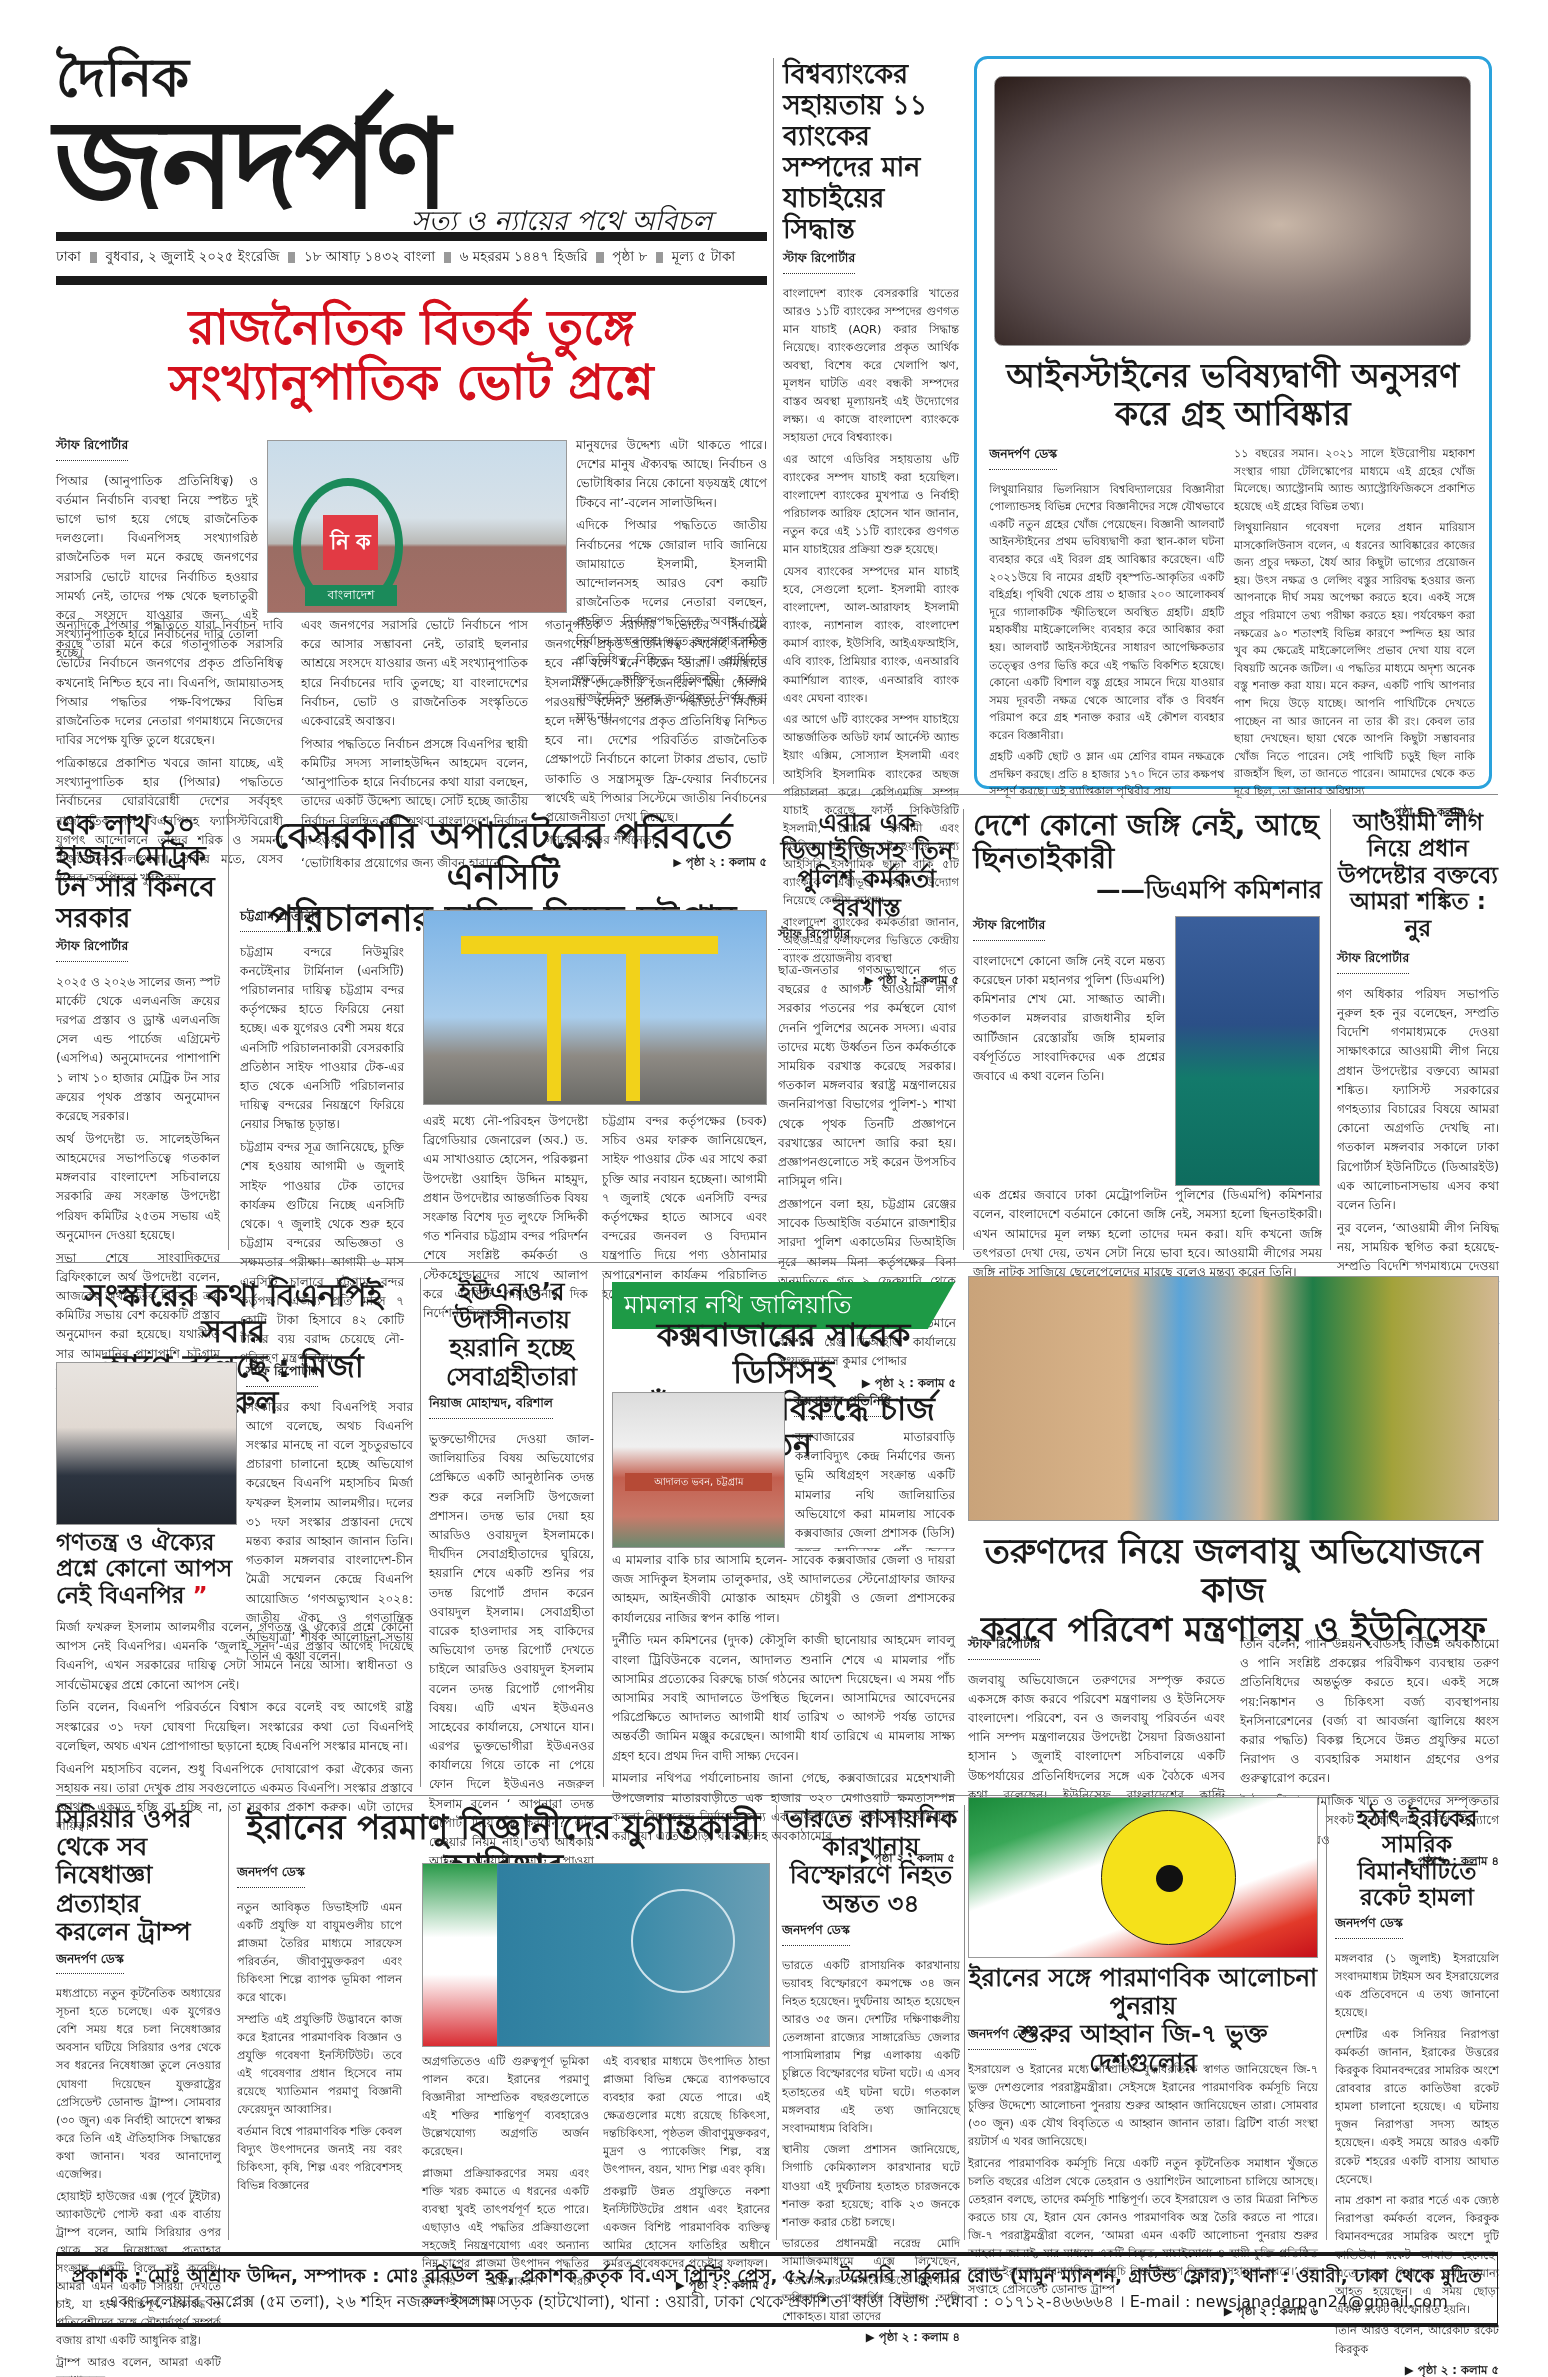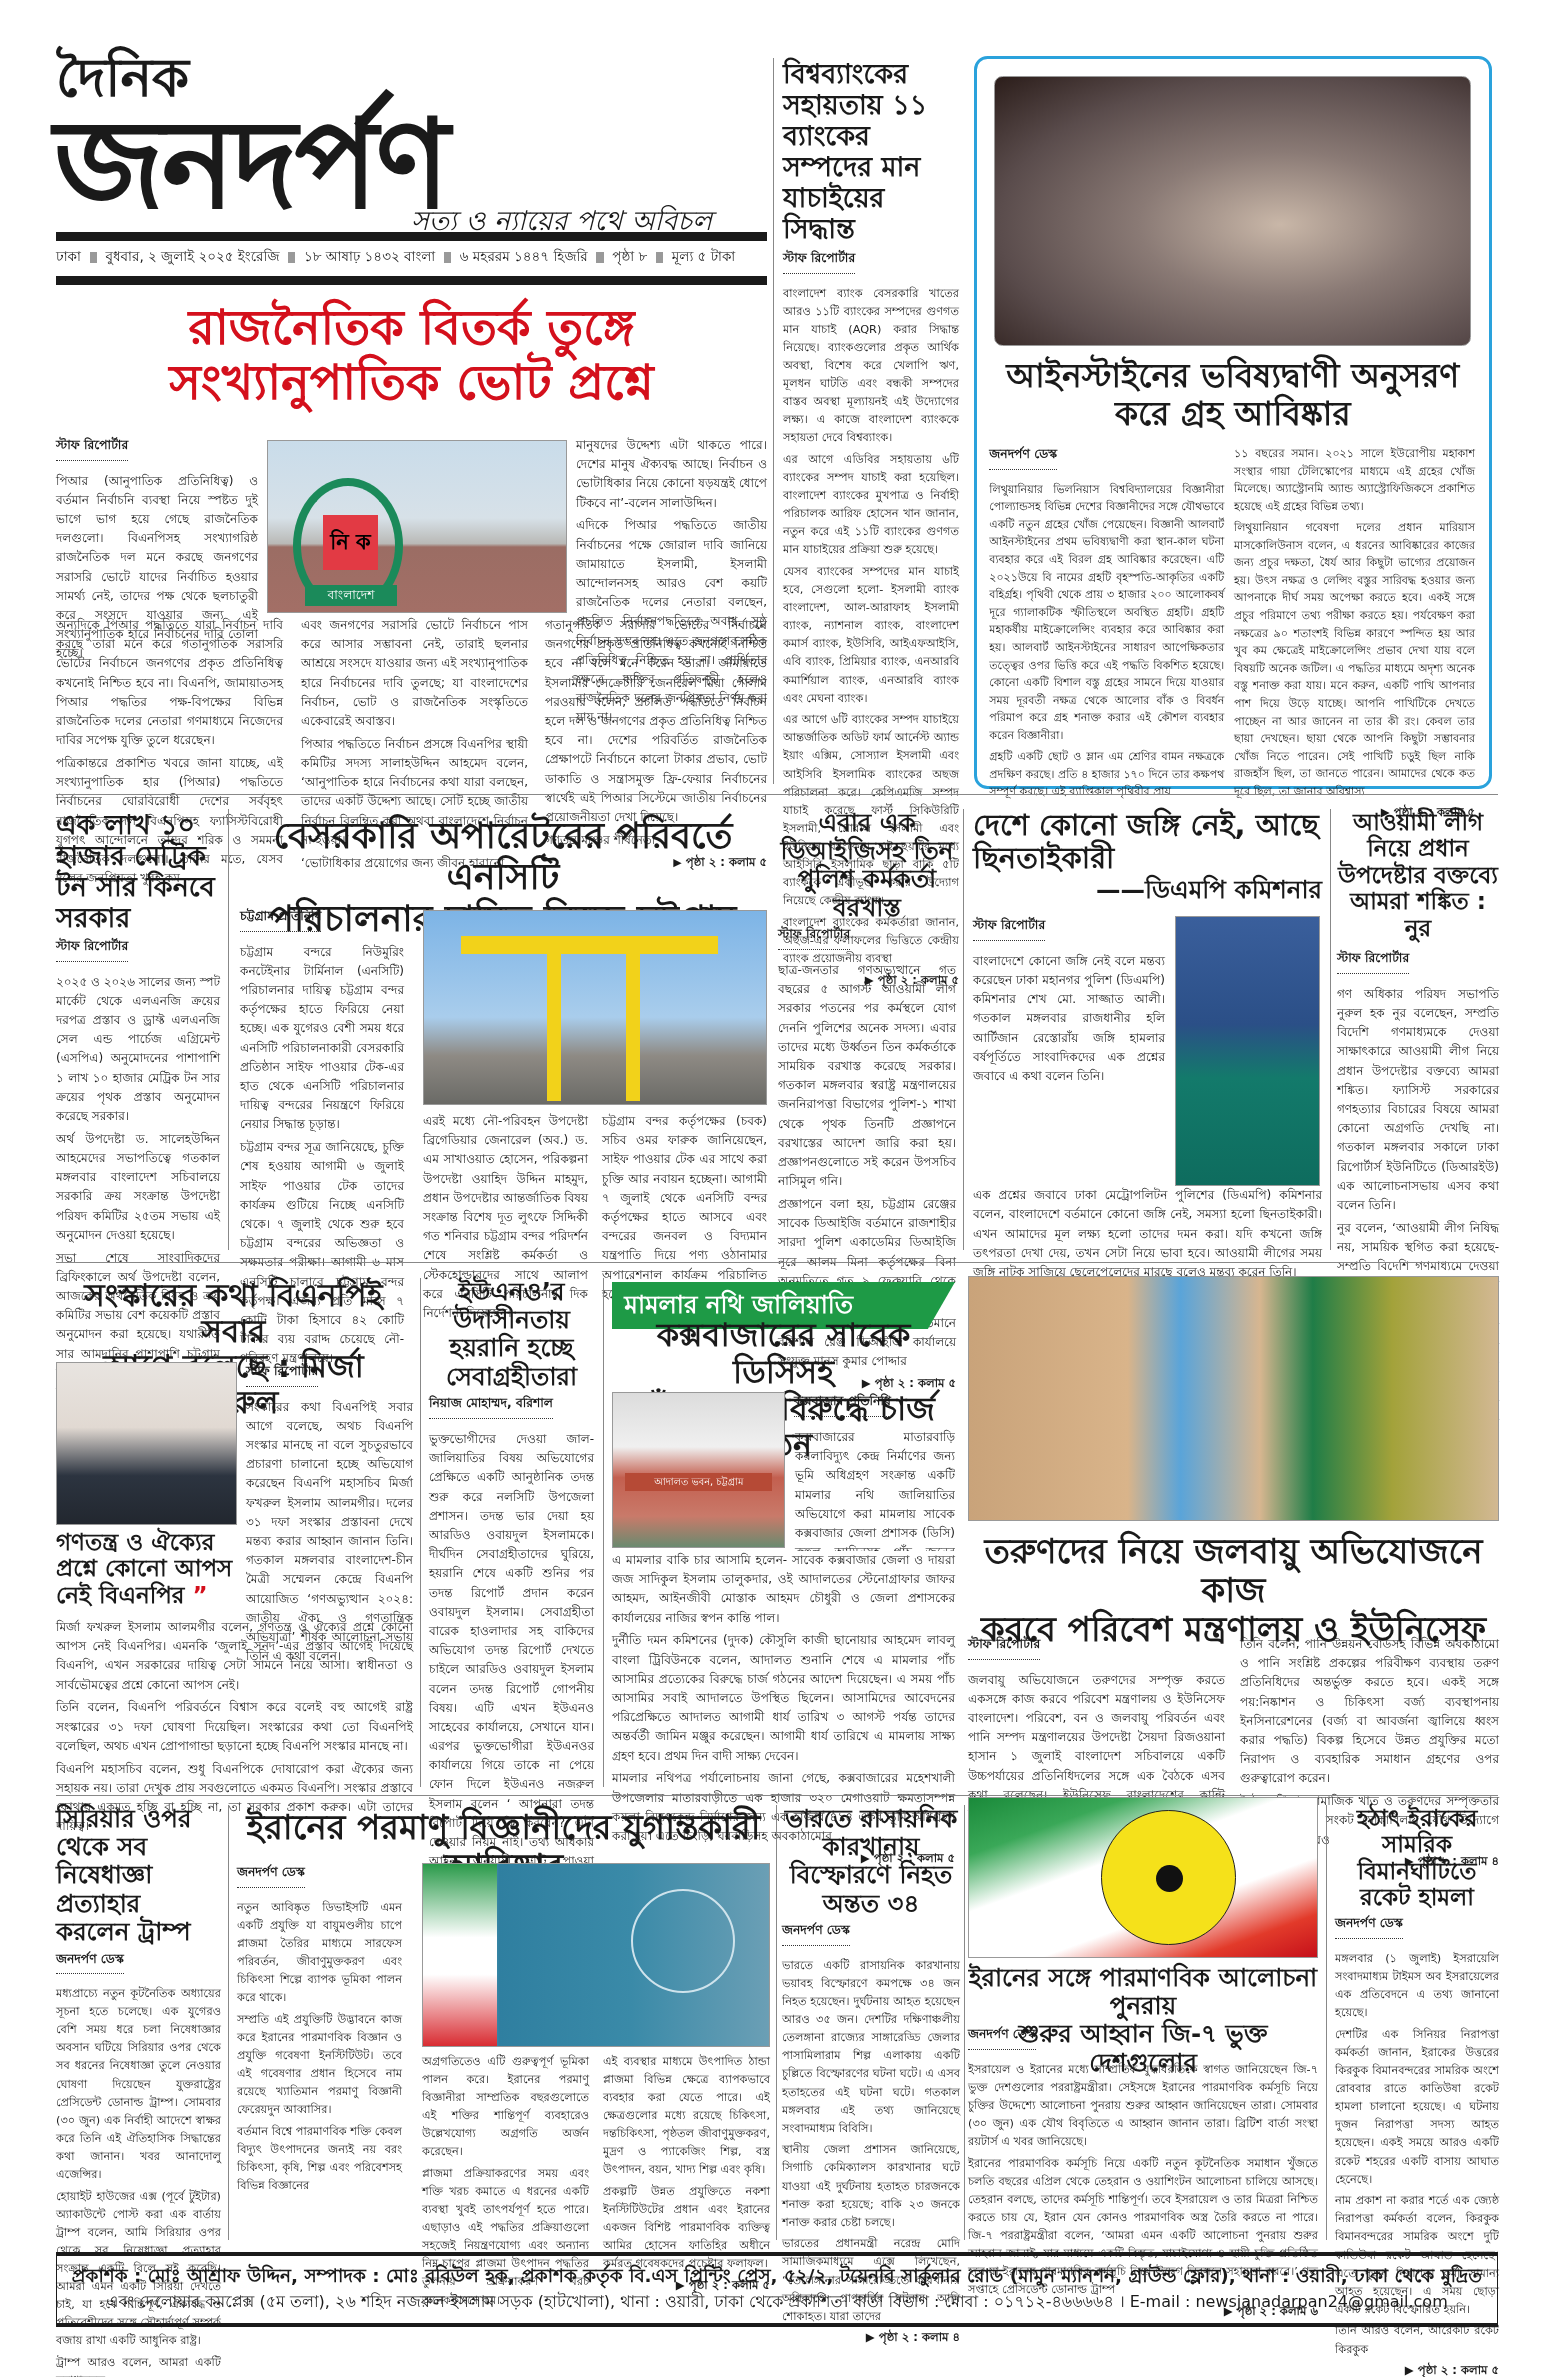--- a/index.html
+++ b/index.html
@@ -16,21 +16,21 @@
   .red { color: #d4101c; }
   .byline { font-size: 12.3px; font-weight: bold; padding-bottom: 3.7px; border-bottom: 1.2px dotted #333; display: inline-block; margin-bottom: 11px; }
   .body-text { font-size: 12px; line-height: 1.6; text-align: justify; color: #222; }
   .body-text p { margin-bottom: 3.7px; }
   .cont { font-size: 11.6px; font-weight: bold; text-align: right; margin-top: 2.5px; }
   .cont .arrow { font-size: 11px; }
   .photo { overflow: hidden; border: 0.6px solid #999; }
   .vrule { position: absolute; width: 1.2px; background: #888; }
   .hrule { position: absolute; height: 1.2px; background: #888; }
   .blue-box { border: 3.7px solid #2aa2dc; border-radius: 13.5px; }
-  .green-tag { background: #1e9a46; color: #fff; font-weight: bold; font-size: 24.5px; padding: 3.7px 12.3px; clip-path: polygon(0 0, 100% 0, 92% 100%, 0 100%); }
+  .green-tag { background: #1e9a46; color: #fff; font-weight: normal; font-size: 24.5px; padding: 3.7px 12.3px; clip-path: polygon(0 0, 100% 0, 92% 100%, 0 100%); }
   .footer-box { left: 56px; top: 2252px; width: 1442px; height: 75px; border-top: 4.9px solid #1a1a1a; border-bottom: 4.9px solid #1a1a1a; border-left: 1.2px solid #1a1a1a; border-right: 1.2px solid #1a1a1a; text-align: center; padding-top: 6.1px; }
   .footer-box .l1 { font-size: 18.4px; font-weight: bold; line-height: 1.5; }
   .footer-box .l2 { font-size: 16px; line-height: 1.5; }
   .quote-mark { color: #d4101c; font-weight: bold; }
   
   .img-sky { background: radial-gradient(ellipse at 60% 55%, #c9b7a8 0%, #8a7a75 35%, #5a4c4c 70%, #2b1d1a 100%); }
   .img-parliament { background: linear-gradient(180deg, #c9dcea 0%, #d7e1e8 45%, #b9b9b6 60%, #9b6d64 62%, #a36f66 100%); }
   .img-crane { background: linear-gradient(180deg, #7db4e6 0%, #a9cdec 55%, #8e8a84 75%, #6a6a66 100%); }
   .img-dmp { background: linear-gradient(180deg, #3a5f9c 0%, #2b4f87 40%, #137a6b 60%, #0e6c5e 100%); }
   .img-mirza { background: linear-gradient(180deg, #e8e4e0 0%, #e1d9d2 40%, #2c3440 70%, #22272f 100%); }
@@ -66,21 +66,21 @@
   <div>সংখ্যানুপাতিক ভোট প্রশ্নে</div>
 </div>
 <div class="abs" style="left:56px; top:436px; width:202px;">
   <div class="byline">স্টাফ রিপোর্টার</div>
   <div class="body-text">
       <p>পিআর (আনুপাতিক প্রতিনিধিত্ব) ও বর্তমান নির্বাচনি ব্যবস্থা নিয়ে স্পষ্টত দুই ভাগে ভাগ হয়ে গেছে রাজনৈতিক দলগুলো। বিএনপিসহ সংখ্যাগরিষ্ঠ রাজনৈতিক দল মনে করছে জনগণের সরাসরি ভোটে যাদের নির্বাচিত হওয়ার সামর্থ্য নেই, তাদের পক্ষ থেকে ছলচাতুরী করে সংসদে যাওয়ার জন্য এই সংখ্যানুপাতিক হারে নির্বাচনের দাবি তোলা হচ্ছে।</p>
     </div>
 </div>
 <div class="abs photo img-parliament" style="left:267px; top:440px; width:300px; height:173px;">
   <div style="position:absolute; left:24.5px; top:37px; width:110px; height:135px; border-radius:50%; border:8.6px solid #1b8a5a; border-bottom-color:transparent;"></div>
-  <div style="position:absolute; left:55px; top:74px; width:55px; height:55px; background:#e23a44; color:#000000; font-weight:bold; font-size:21px; text-align:center; line-height:55px;">নি ক</div>
+  <div style="position:absolute; left:55px; top:74px; width:55px; height:55px; background:#e23a44; color:#ffffff; font-weight:bold; font-size:21px; text-align:center; line-height:55px;">নি ক</div>
   <div style="position:absolute; left:37px; top:144px; width:92px; height:21px; background:#1b8a5a; color:#fff; font-size:12.3px; text-align:center; line-height:21px;">বাংলাদেশ</div>
 </div>
 <div class="abs" style="left:576px; top:436px; width:191px;">
   <div class="body-text">
       <p>মানুষদের উদ্দেশ্য এটা থাকতে পারে। দেশের মানুষ ঐক্যবদ্ধ আছে। নির্বাচন ও ভোটাধিকার নিয়ে কোনো ষড়যন্ত্রই ধোপে টিকবে না’-বলেন সালাউদ্দিন।</p>
       <p>এদিকে পিআর পদ্ধতিতে জাতীয় নির্বাচনের পক্ষে জোরাল দাবি জানিয়ে জামায়াতে ইসলামী, ইসলামী আন্দোলনসহ আরও বেশ কয়টি রাজনৈতিক দলের নেতারা বলছেন, প্রচলিত নির্বাচনপদ্ধতিতে অবাধ, সুষ্ঠু নির্বাচন সম্ভব নয়। এতে জনগণের সঠিক প্রতিনিধিত্ব নিশ্চিত হয় না। প্রার্থিতার ক্ষেত্রে ব্যক্তির প্রতিদ্বন্দ্বী হলেও রাজনৈতিক দলের জনপ্রিয়তা নির্ণয় করা যায় না।</p>
     </div>
 </div>
 <div class="abs" style="left:56px; top:616px; width:227px;">
   <div class="body-text">

